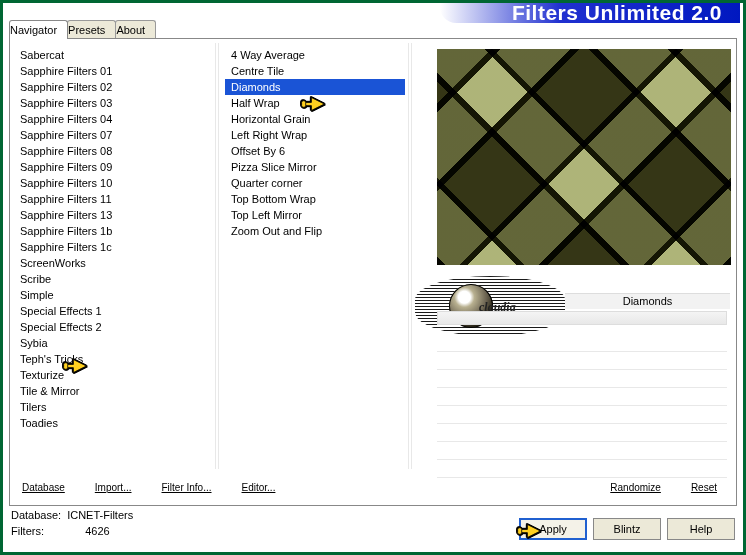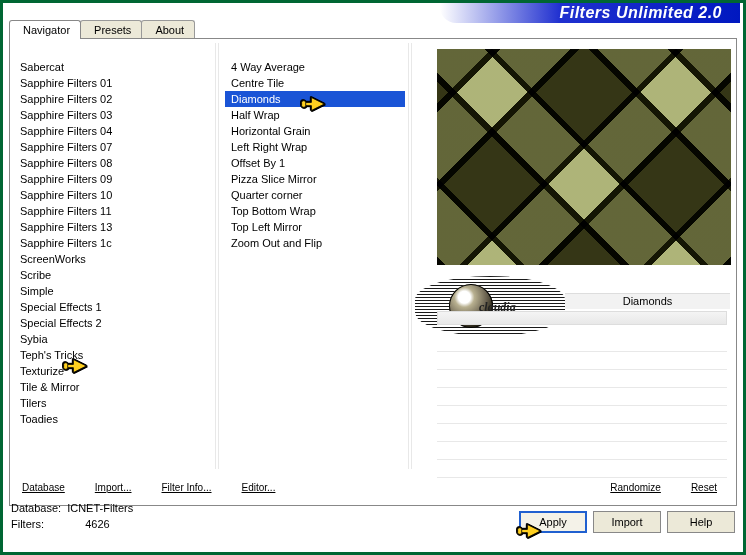--- a/index.html
+++ b/index.html
@@ -1,27 +1,27 @@
 <!DOCTYPE html>
 <html><head>
 <meta charset="utf-8">
 <style>
   * { box-sizing: border-box; margin: 0; padding: 0; font-family: "Tahoma", "Segoe UI", Arial, sans-serif; font-size: 11px; }
   body { background: #000; width: 746px; height: 555px; overflow: hidden; }
   .window { position: relative; width: 746px; height: 555px; background: #fff; border: 3px solid #063; }
   .titlebar { position: absolute; right: 3px; top: 0; height: 20px; width: 300px; background: linear-gradient(90deg, #fff 0%, #2030d0 40%, #0018c0 100%); border-radius: 0 0 0 16px; display: flex; align-items: center; justify-content: flex-end; padding-right: 18px; }
-  .titlebar span { color: #fff; font-weight: bold; font-style: italic; font-size: 16px; letter-spacing: 0.5px; margin-left: 29px; }
+  .titlebar span { color: #fff; font-weight: bold; font-size: 21px; letter-spacing: 0.5px; margin-left: 29px; }
 
   .tabs { position: absolute; left: 6px; top: 17px; display: flex; }
-  .tab { border: 1px solid #999; border-bottom: none; background: #ece9d8; padding: 3px 10px 3px 13px; font-size: 11px; margin-right: -1px; border-radius: 3px 3px 0 0; cursor: pointer; }
+  .tab { border: 1px solid #999; border-bottom: none; background: #ece9d8; padding: 3px 10px 3px 0; font-size: 11px; margin-right: -1px; border-radius: 3px 3px 0 0; cursor: pointer; }
   .tab.active { background: #fff; position: relative; z-index: 3; border-color: #888; }
 
   .panel { position: absolute; left: 6px; top: 35px; right: 6px; bottom: 46px; border: 1px solid #888; background: #fff; }
 
-  .listcol { position: absolute; top: 20px; bottom: 36px; overflow: hidden; }
+  .listcol { position: absolute; top: 8px; bottom: 36px; overflow: hidden; }
   .col1 { left: 4px; width: 198px; border-right: 1px solid #fff; }
   .col2 { left: 215px; width: 180px; }
   .listbox { height: 100%; overflow-y: scroll; }
   .col2 .listbox { overflow-y: auto; }
   .listbox::-webkit-scrollbar { width: 16px; }
   .listbox::-webkit-scrollbar-track { background: #f0f0f0; border: 1px solid #ddd; }
   .listbox::-webkit-scrollbar-thumb { background: #c8c8c8; border: 1px solid #a8a8a8; }
   .li { padding: 1px 2px 1px 6px; cursor: pointer; white-space: nowrap; font-size: 11px; line-height: 15px; height: 16px; }
   .li.sel { background: #1a54d6; color: #fff; }
 
@@ -41,21 +41,21 @@
   .effectname { position:absolute; left:555px; top:254px; width:165px; height:16px; background:#f2f2f2; border-top:1px solid #ddd; padding:1px 4px; font-size:11px; text-align:center; }
   .effectname-bar { position:absolute; left:427px; top:272px; right:9px; height:14px; background: linear-gradient(#f4f4f4,#e8e8e8); border:1px solid #ddd; }
 
   .paramrows { position:absolute; left:427px; top:295px; right:9px; }
   .paramrow { height:18px; border-bottom:1px solid #e8e8e8; }
 
   .bottombtns { position:absolute; left:6px; right:9px; bottom:4px; height:28px; display:flex; align-items:center; }
   .linkbtn { font-size:10px; text-decoration: underline; padding: 4px 6px; cursor:pointer; margin-right: 18px; }
   .spacer { flex:1; }
 
-  .statusbar { position:absolute; left:6px; bottom:15px; right:6px; height:40px; display:flex; align-items:flex-end; }
+  .statusbar { position:absolute; left:6px; bottom:8px; right:6px; height:40px; display:flex; align-items:flex-end; }
   .statusleft { font-size:11px; line-height:14px; padding-bottom: 4px; }
   .statusleft td:first-child { padding-right: 4px; }
   .btn { min-width:68px; height:22px; border:1px solid #888; background:#ece9d8; font-size:11px; cursor:pointer; margin-left:6px; padding: 0 8px; }
   .btn.default { border:2px solid #2060d0; background:#f4f2e8; }
   .btnrow { margin-left:auto; display:flex; align-items:flex-start; padding-bottom:4px; padding-right:2px; }
 
   
   .hand { position:absolute; width:28px; height:26px; pointer-events:none; z-index:50; }
   .hand svg { filter: drop-shadow(1px 1px 0 #000) drop-shadow(-1px 0 0 #000) drop-shadow(0 -1px 0 #000); }
   .hand1 { left:58px; top:350px; }
@@ -89,20 +89,21 @@
           <div class="li">Sapphire Filters 01</div>
           <div class="li">Sapphire Filters 02</div>
           <div class="li">Sapphire Filters 03</div>
           <div class="li">Sapphire Filters 04</div>
           <div class="li">Sapphire Filters 07</div>
           <div class="li">Sapphire Filters 08</div>
           <div class="li">Sapphire Filters 09</div>
           <div class="li">Sapphire Filters 10</div>
           <div class="li">Sapphire Filters 11</div>
           <div class="li">Sapphire Filters 13</div>
+          <div class="li">Sapphire Filters 1b</div>
           <div class="li">Sapphire Filters 1c</div>
           <div class="li">ScreenWorks</div>
           <div class="li">Scribe</div>
           <div class="li">Simple</div>
           <div class="li">Special Effects 1</div>
           <div class="li">Special Effects 2</div>
           <div class="li">Sybia</div>
           <div class="li">Teph's Tricks</div>
           <div class="li">Texturize</div>
           <div class="li">Tile &amp; Mirror</div>
@@ -113,21 +114,21 @@
     <div class="col-sep sep1"></div>
 
     <div class="listcol col2">
       <div class="listbox" id="fxlist">
           <div class="li">4 Way Average</div>
           <div class="li">Centre Tile</div>
           <div class="li sel">Diamonds</div>
           <div class="li">Half Wrap</div>
           <div class="li">Horizontal Grain</div>
           <div class="li">Left Right Wrap</div>
-          <div class="li">Offset By 1</div>
+          <div class="li">Offset By 6</div>
           <div class="li">Pizza Slice Mirror</div>
           <div class="li">Quarter corner</div>
           <div class="li">Top Bottom Wrap</div>
           <div class="li">Top Left Mirror</div>
           <div class="li">Zoom Out and Flip</div>
         </div>
     </div>
     <div class="col-sep sep2"></div>
 
     <div class="preview">
@@ -175,21 +176,21 @@
         </tr>
         <tr>
           <td>Filters:</td>
           <td style="padding-left:18px">4626</td>
         </tr>
       </tbody>
         </table>
     </div>
     <div class="btnrow">
       <button class="btn default">Apply</button>
-      <button class="btn">Import</button>
+      <button class="btn">Blintz</button>
       <button class="btn">Help</button>
     </div>
   </div>
 
   <div class="hand hand1">
     <svg viewBox="0 0 32 32" width="28" height="26">
         <path d="M4 14 L14 14 L14 8 L30 16 L14 24 L14 18 L4 18 Z" fill="#ffd020" stroke="#000" stroke-width="1"></path>
         <rect x="2" y="12" width="5" height="8" rx="2" fill="#ffd020" stroke="#000"></rect>
       </svg>
   </div>

